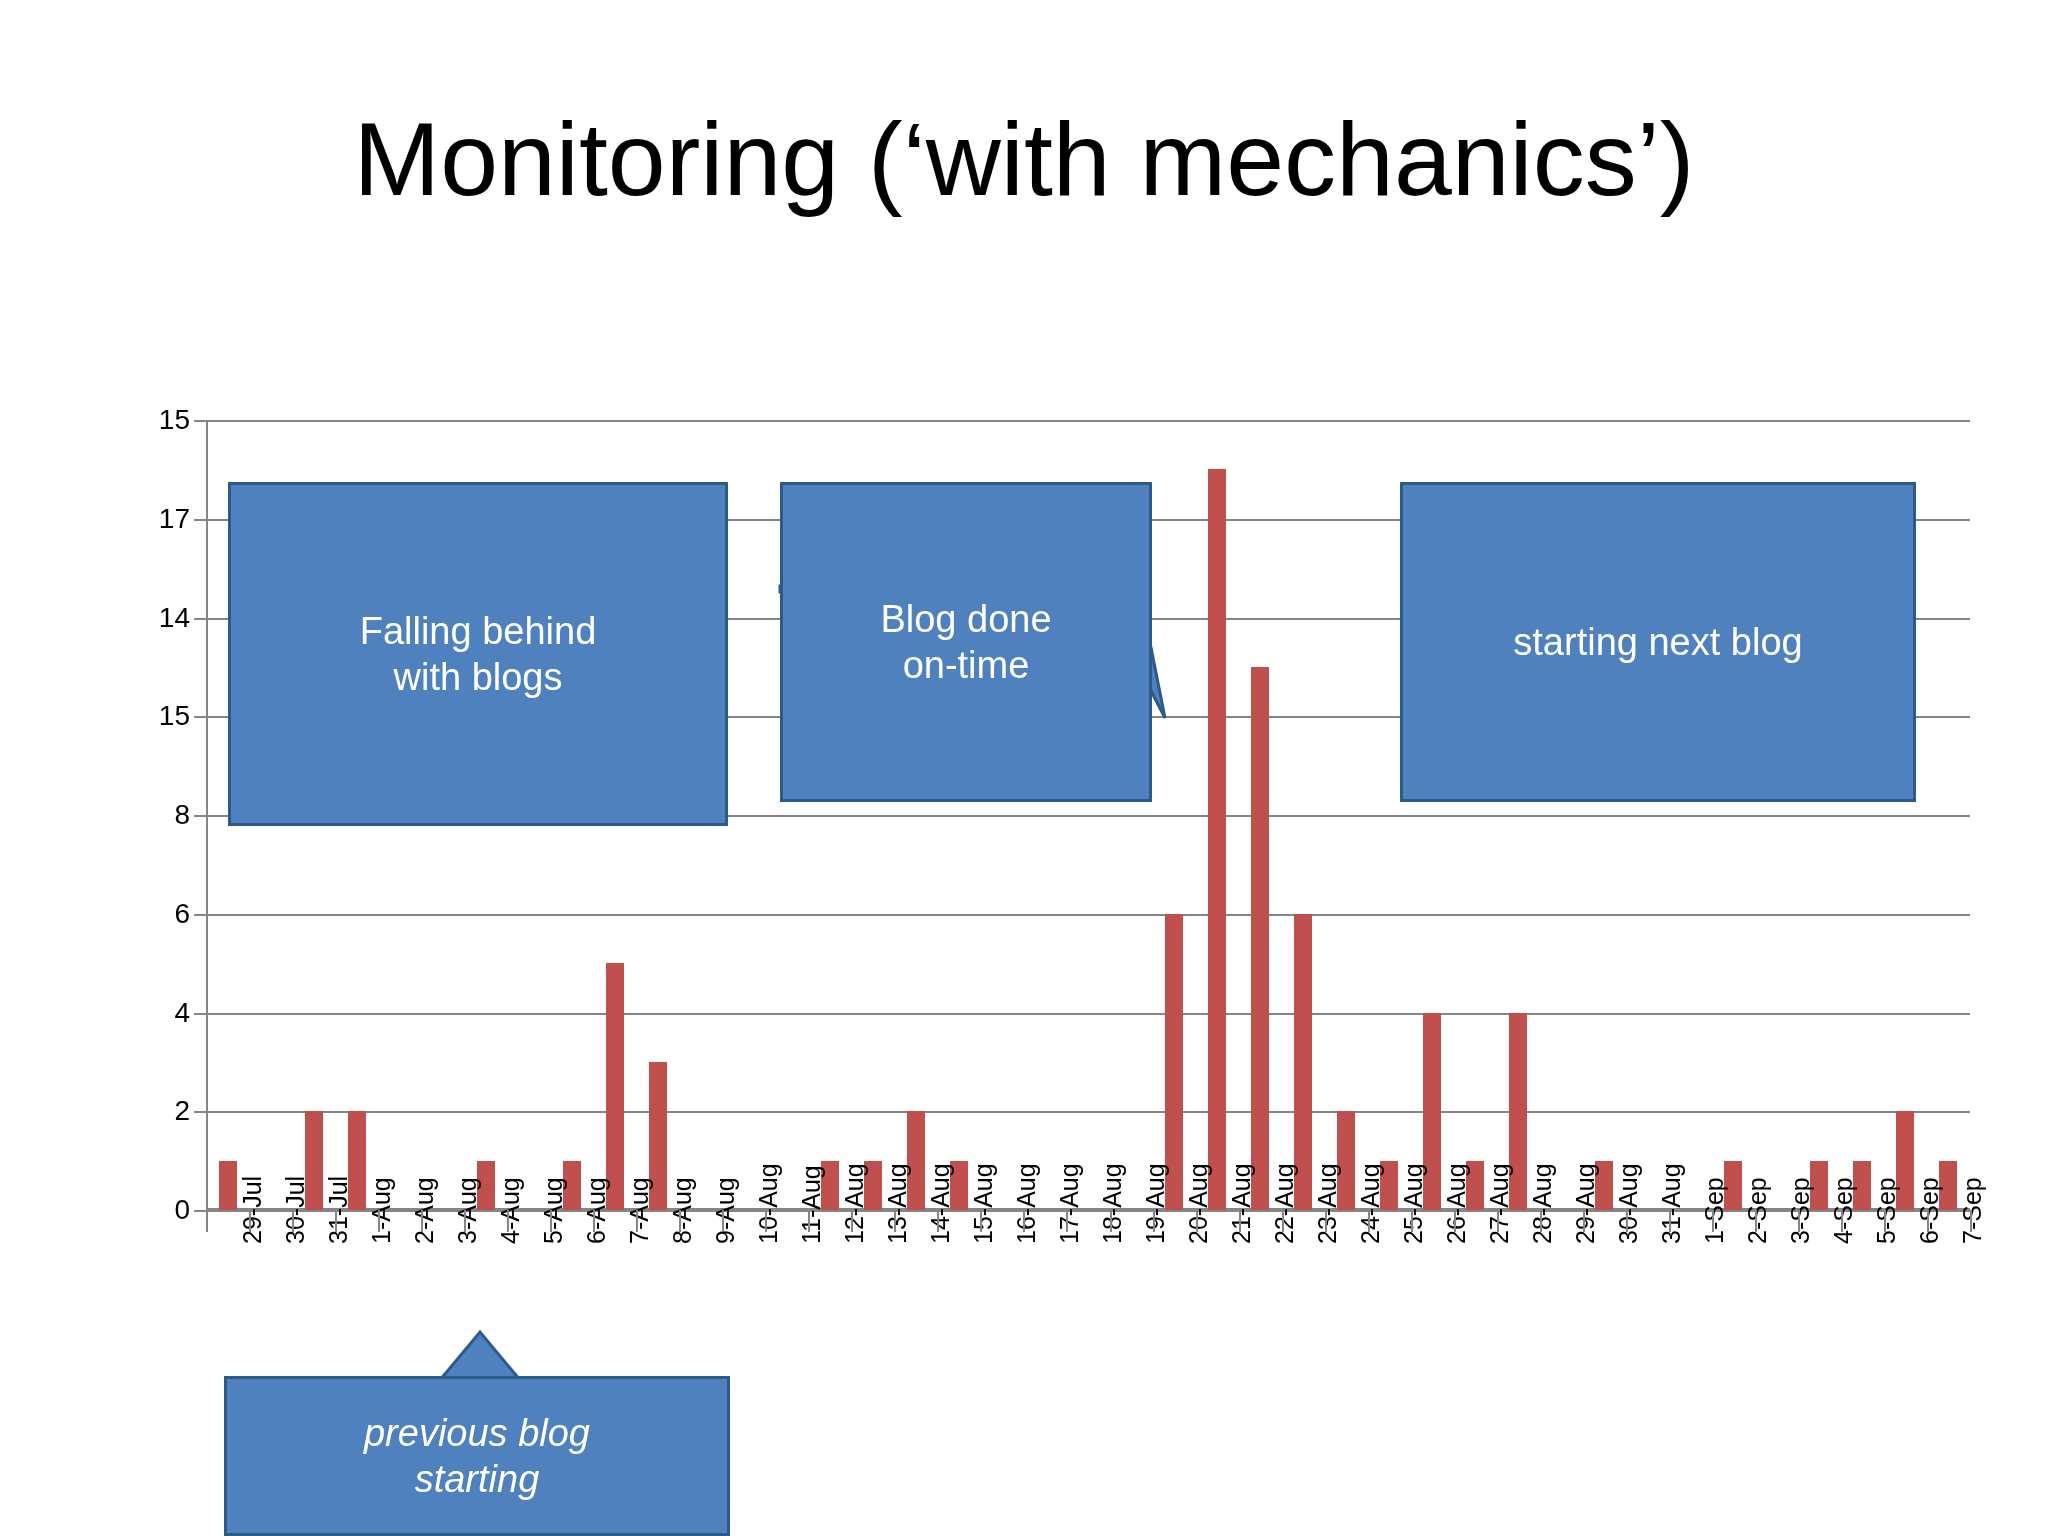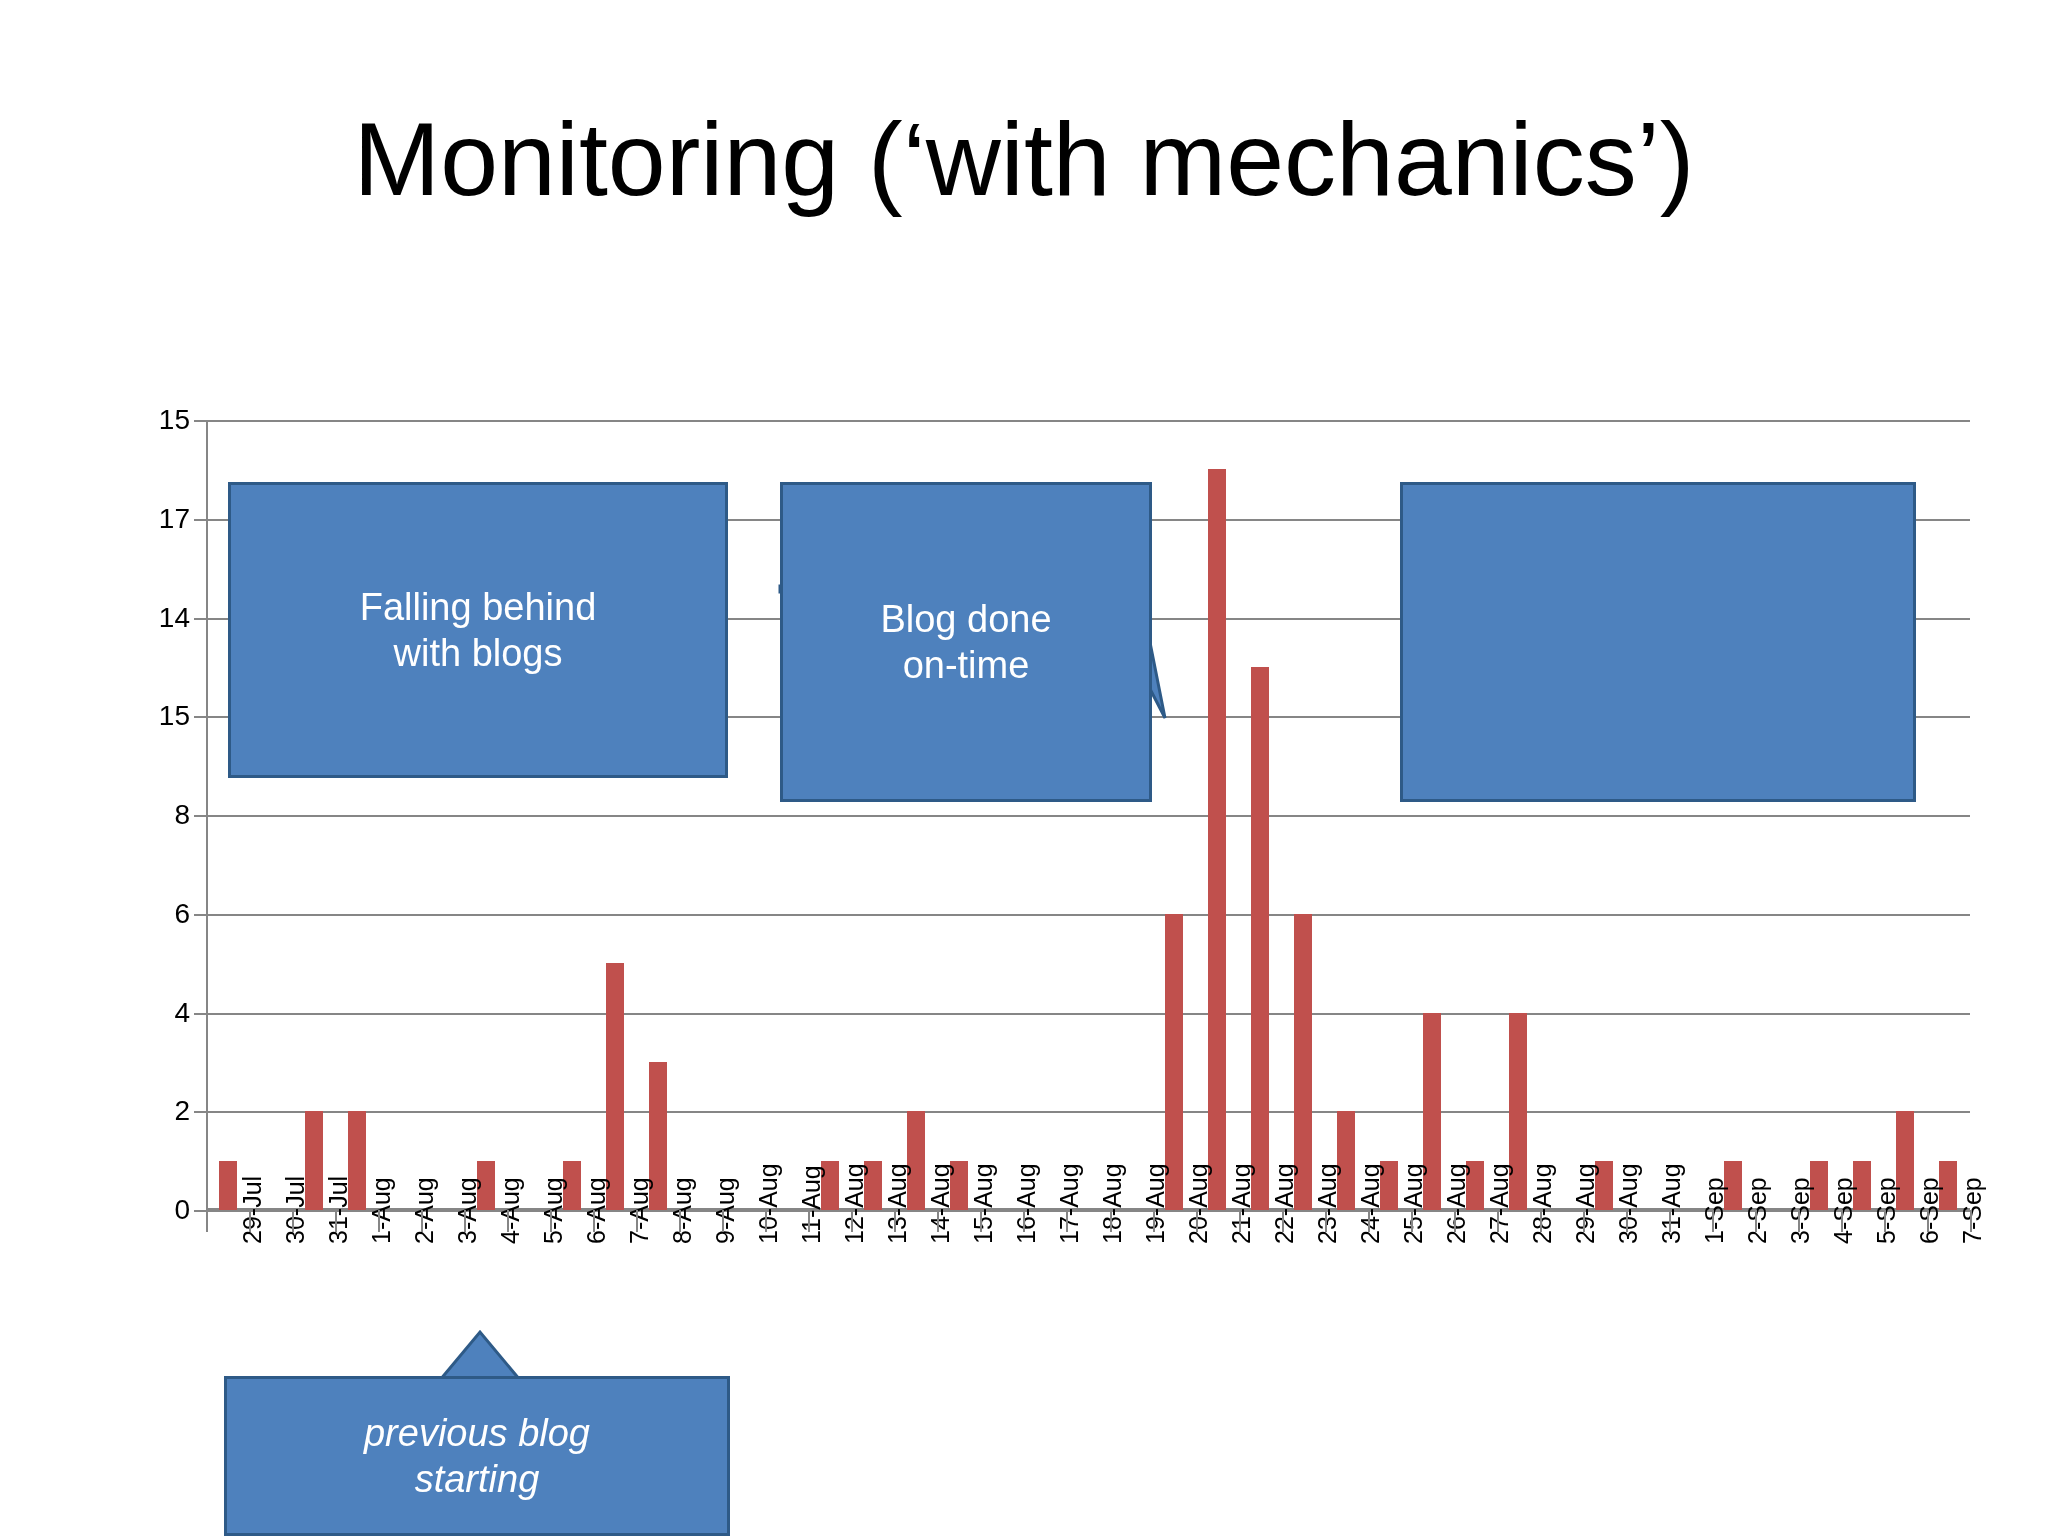--- a/index.html
+++ b/index.html
@@ -454,21 +454,21 @@
       <div class="xtick-mark" style="left: 1764px;"></div>
     </div>
 
 </div>
 
 <div class="callout-tail" style="left:140px; top:586px; width:560px; height:130px;">
   <svg width="560" height="130" viewBox="0 0 560 130">
     <polygon points="180,0 360,0 360,6 320,120 280,6 180,6" fill="#4E81BD" stroke="#2E5A87" stroke-width="3"></polygon>
   </svg>
 </div>
-<div class="callout" id="callout-falling-behind" style="left:228px; top:482px; width:500px; height:296px;">
+<div class="callout" id="callout-falling-behind" style="left:228px; top:482px; width:500px; height:344px;">
   <div>
     <div>Falling behind</div>
     <div>with blogs</div>
   </div>
 </div>
 
 <div class="callout-tail" style="left:740px; top:586px; width:480px; height:140px;">
   <svg width="480" height="140" viewBox="0 0 480 140">
     <polygon points="40,0 400,0 400,6 425,132 360,6 40,6" fill="#4E81BD" stroke="#2E5A87" stroke-width="3"></polygon>
   </svg>
@@ -480,20 +480,21 @@
   </div>
 </div>
 
 <div class="callout-tail" style="left:1390px; top:586px; width:400px; height:130px;">
   <svg width="400" height="130" viewBox="0 0 400 130">
     <polygon points="20,0 260,0 260,6 220,118 170,6 20,6" fill="#4E81BD" stroke="#2E5A87" stroke-width="3"></polygon>
   </svg>
 </div>
 <div class="callout" id="callout-catch-up" style="left:1400px; top:482px; width:516px; height:320px;">
   <div>
+    <div>starting next blog</div>
   </div>
 </div>
 
 <div class="callout-tail" style="left:220px; top:1330px; width:420px; height:60px;">
   <svg width="420" height="60" viewBox="0 0 420 60">
     <polygon points="340,56 340,50 360,50 400,2 440,50 500,50 500,56" fill="#4E81BD" stroke="#2E5A87" stroke-width="3" transform="translate(-140,0)"></polygon>
   </svg>
 </div>
 <div class="callout italic" id="callout-previous-deadline" style="left:224px; top:1376px; width:506px; height:160px;font-style:italic;">
   <div>

